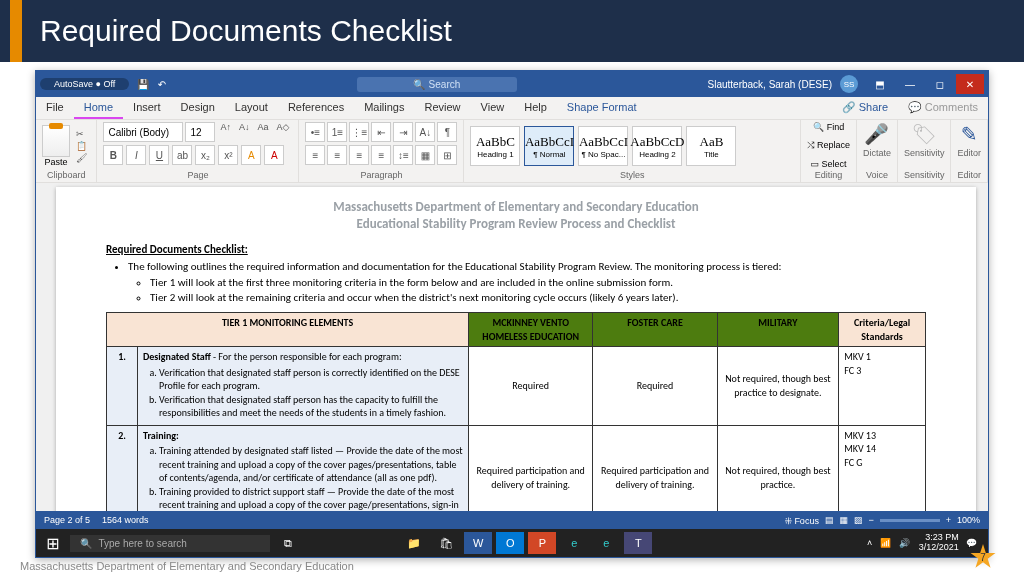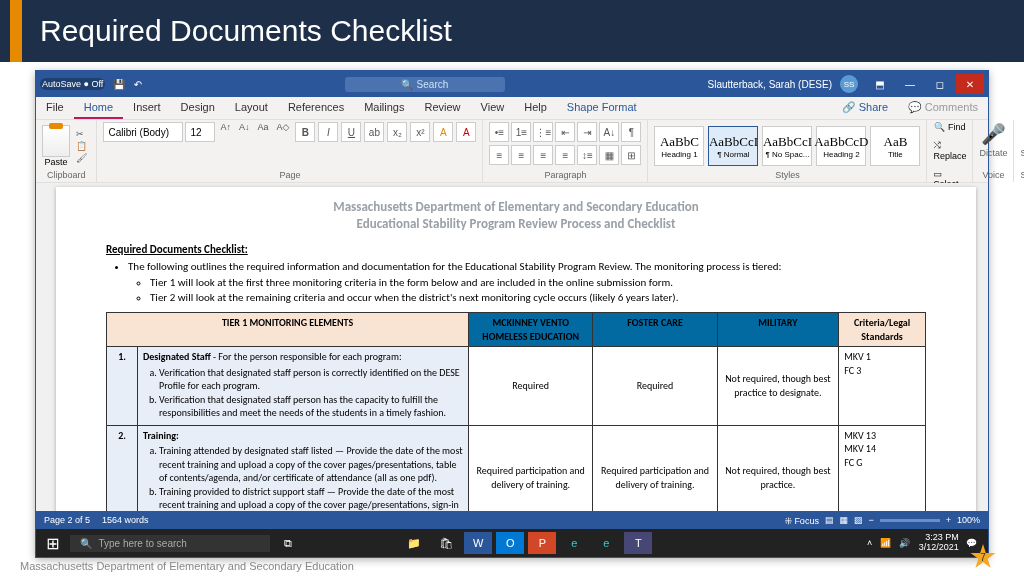--- a/index.html
+++ b/index.html
@@ -1,28 +1,28 @@
 <!DOCTYPE html>
 <html><head>
 <meta charset="utf-8">
 <style>
 body{margin:0;font-family:'Segoe UI',Arial,sans-serif;background:#fff;width:1024px;height:576px;overflow:hidden;position:relative}
 .slide-header{background:#1e2f4a;color:#fff;padding:14px 40px;font-size:30px;font-weight:300;position:relative}
 .accent{position:absolute;left:10px;top:0;width:12px;height:100%;background:#e68a00}
 .word-window{margin:8px 35px 0 35px;border:1px solid #2b579a;box-shadow:0 2px 8px rgba(0,0,0,0.3)}
 .titlebar{background:#2b579a;color:#fff;height:26px;display:flex;align-items:center;font-size:10px;padding:0 4px;gap:8px}
-.autosave{background:#1e3f6f;border-radius:10px;padding:1px 2px;font-size:9px}
+.autosave{background:#1e3f6f;border-radius:10px;padding:1px 14px;font-size:9px}
 .titlebar-center{flex:1;text-align:center;display:flex;justify-content:center;align-items:center;gap:10px}
 .search-box{background:#4a73b0;border-radius:3px;padding:2px 20px;font-size:10px;min-width:120px;color:#cfe0f5}
 .win-btns{display:flex;gap:2px}
 .win-btn{width:28px;height:20px;display:flex;align-items:center;justify-content:center;color:#fff;font-size:10px}
 .win-btn.close{background:#c42b1c}
 .menubar{background:#f3f2f1;display:flex;font-size:11px;border-bottom:1px solid #e1dfdd}
 .menu-item{padding:4px 10px;color:#323130;cursor:pointer}
-.menu-item.active{border-bottom:2px solid #be185d;color:#2b579a}
+.menu-item.active{border-bottom:2px solid #d946ef;color:#2b579a}
 .menu-right{margin-left:auto;display:flex}
 .menu-right .menu-item{color:#2b579a}
 .ribbon{background:#f3f2f1;display:flex;height:62px;border-bottom:1px solid #e1dfdd;font-size:9px}
 .rgroup{display:flex;flex-direction:column;border-right:1px solid #e1dfdd;padding:2px 6px}
 .rgroup-body{flex:1;display:flex;align-items:center;gap:3px}
 .rgroup-label{text-align:center;color:#666;font-size:9px}
 .ricon{width:18px;height:18px;background:#fff;border:1px solid #ccc;display:inline-flex;align-items:center;justify-content:center;font-size:10px;color:#555}
 .paste{display:flex;flex-direction:column;align-items:center}
 .paste-icon{width:26px;height:30px;background:linear-gradient(#fff,#eee);border:1px solid #ccc;position:relative}
 .paste-icon::before{content:"";position:absolute;top:-3px;left:6px;width:14px;height:6px;background:#e68a00;border-radius:2px}
@@ -34,21 +34,21 @@
 .doc-area{background:#f0f0f0;height:320px;overflow:auto;position:relative;padding:4px 20px}
 .page{background:#fff;margin:0 auto;width:820px;min-height:310px;padding:12px 50px;box-shadow:0 1px 4px rgba(0,0,0,0.3);font-family:Calibri,Arial,sans-serif}
 .doc-title{text-align:center;color:#9aa0a6;font-weight:bold;font-size:13px;line-height:1.3;margin-bottom:10px}
 .doc-h{font-weight:bold;font-size:11px;text-decoration:underline}
 .doc-body{font-size:11px;line-height:1.35}
 .doc-body ul{margin:2px 0;padding-left:22px}
 .doc-body ul ul{list-style-type:circle}
 table.tier{border-collapse:collapse;width:100%;font-size:10px;margin-top:6px}
 table.tier th,table.tier td{border:1px solid #333;padding:3px 5px;vertical-align:top}
 table.tier th{background:#f9e4d4;text-align:center;font-weight:bold}
-table.tier th.sub{background:#0369a1}
+table.tier th.sub{background:#4d7c0f}
 .row-head{background:#e8eef7}
 .statusbar{background:#2b579a;color:#fff;height:18px;font-size:9px;display:flex;align-items:center;padding:0 8px;gap:12px}
 .statusbar .right{margin-left:auto;display:flex;gap:6px;align-items:center}
 .zoom-slider{width:60px;height:3px;background:#6a8fc5;position:relative}
 .taskbar{background:#222;height:28px;display:flex;align-items:center;padding:0 4px;gap:4px}
 .start{width:26px;height:22px;display:flex;align-items:center;justify-content:center;color:#fff}
 .tb-search{background:#333;color:#aaa;font-size:10px;padding:3px 10px;width:180px;display:flex;align-items:center;gap:6px}
 .tb-icon{width:28px;height:22px;display:flex;align-items:center;justify-content:center;font-size:11px;color:#fff}
 .tb-icon.word{background:#2b579a}
 .tb-icon.outlook{background:#0078d4}
@@ -118,21 +118,21 @@
           </div>
         <div style="display:flex;flex-direction:column;gap:2px">
           <span class="mini-btn">✂</span>
           <span class="mini-btn">📋</span>
           <span class="mini-btn">🖌</span>
         </div>
       </div>
       <div class="rgroup-label">Clipboard</div>
     </div>
     <div class="rgroup">
-      <div class="rgroup-body" style="flex-direction:row;align-items:flex-start;gap:3px">
+      <div class="rgroup-body" style="flex-direction:column;align-items:flex-start;gap:3px">
         <div style="display:flex;gap:2px">
           <div class="font-box" style="width:70px">Calibri (Body)</div>
           <div class="font-box" style="width:20px">12</div>
           <span class="mini-btn">A↑</span>
           <span class="mini-btn">A↓</span>
           <span class="mini-btn">Aa</span>
           <span class="mini-btn">A◇</span>
         </div>
         <div style="display:flex;gap:3px">
           <span class="ricon">

